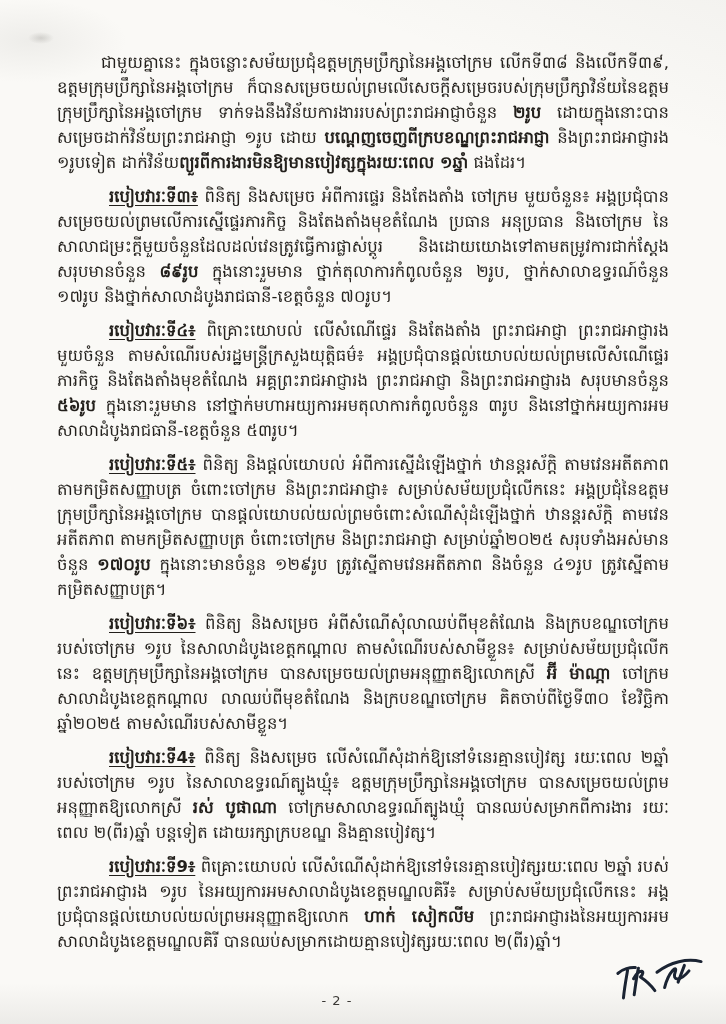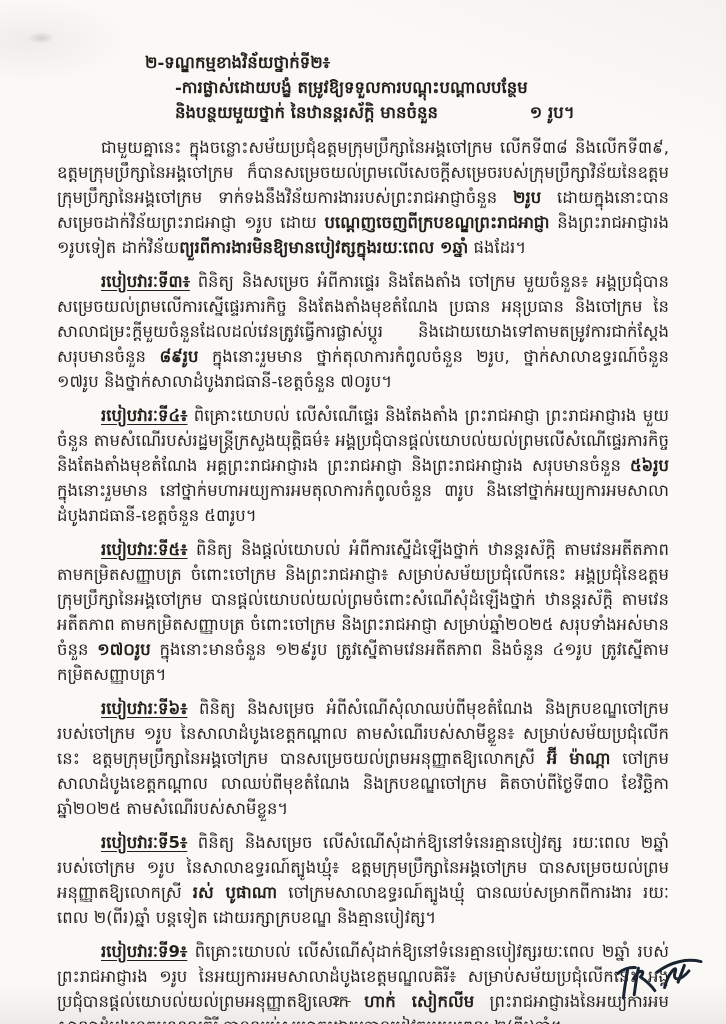--- a/index.html
+++ b/index.html
@@ -28,21 +28,21 @@
   .heading{font-weight:bold;margin:0 0 10px 88px;}
   .heading-line{margin:0;}
   .heading .sub{margin-left:30px;}
   .h3row{display:flex;margin-left:30px;}
   .h3row .count{margin-left:92px;white-space:nowrap;}
   .para{
     margin:0 0 9px 0;
     text-align:justify;
     text-indent:44px;
   }
-  .lead{font-weight:bold;text-decoration:underline;text-underline-offset:3px;}
+  .lead{font-weight:bold;text-decoration:underline;text-underline-offset:3px;margin-left:8px;}
   .para b{font-weight:bold;}
   .page-number{
     position:absolute;left:0;right:0;bottom:16px;
     text-align:center;font-size:13px;color:#3a3835;
     transform:translateX(-26px);
     letter-spacing:1px;
   }
   .signature{
     position:absolute;right:16px;bottom:14px;
     width:100px;height:56px;
@@ -56,28 +56,20 @@
   }
 </style>
 </head>
 <body>
 
 <div class="page">
   <div class="smudge"></div>
 
   <div class="content">
 
-    <div class="heading">
-      <p class="heading-line">២-ទណ្ឌកម្មខាងវិន័យថ្នាក់ទី២៖</p>
-      <p class="heading-line sub">-ការផ្លាស់ដោយបង្ខំ តម្រូវឱ្យទទួលការបណ្តុះបណ្តាលបន្ថែម</p>
-      <div class="h3row">
-        <span>និងបន្ថយមួយថ្នាក់ នៃឋានន្តរស័ក្តិ មានចំនួន</span>
-        <span class="count">១ រូប។</span>
-      </div>
-    </div>
 
     <p class="para">
       <span>ជាមួយគ្នានេះ ក្នុងចន្លោះសម័យប្រជុំឧត្តមក្រុមប្រឹក្សានៃអង្គចៅក្រម លើកទី៣៨ និងលើកទី៣៩, ឧត្តមក្រុមប្រឹក្សានៃអង្គចៅក្រម ក៏បានសម្រេចយល់ព្រមលើសេចក្តីសម្រេចរបស់ក្រុមប្រឹក្សាវិន័យនៃឧត្តមក្រុមប្រឹក្សានៃអង្គចៅក្រម ទាក់ទងនឹងវិន័យការងាររបស់ព្រះរាជអាជ្ញាចំនួន </span><b>២រូប</b><span> ដោយក្នុងនោះបានសម្រេចដាក់វិន័យព្រះរាជអាជ្ញា ១រូប ដោយ </span><b>បណ្តេញចេញពីក្របខណ្ឌព្រះរាជអាជ្ញា</b><span> និងព្រះរាជអាជ្ញារង ១រូបទៀត ដាក់វិន័យ</span><b>ព្យួរពីការងារមិនឱ្យមានបៀវត្សក្នុងរយៈពេល ១ឆ្នាំ</b><span> ផងដែរ។</span>
     </p>
 
     <p class="para">
       <span class="lead">របៀបវារៈទី៣៖</span><span> ពិនិត្យ និងសម្រេច អំពីការផ្ទេរ និងតែងតាំង ចៅក្រម មួយចំនួន៖ អង្គប្រជុំបានសម្រេចយល់ព្រមលើការស្នើផ្ទេរភារកិច្ច និងតែងតាំងមុខតំណែង ប្រធាន អនុប្រធាន និងចៅក្រម នៃសាលាជម្រះក្តីមួយចំនួនដែលដល់វេនត្រូវធ្វើការផ្លាស់ប្តូរ និងដោយយោងទៅតាមតម្រូវការជាក់ស្តែង សរុបមានចំនួន </span><b>៨៩រូប</b><span> ក្នុងនោះរួមមាន ថ្នាក់តុលាការកំពូលចំនួន ២រូប, ថ្នាក់សាលាឧទ្ធរណ៍ចំនួន ១៧រូប និងថ្នាក់សាលាដំបូងរាជធានី-ខេត្តចំនួន ៧០រូប។</span>
     </p>
 
     <p class="para">
@@ -86,21 +78,21 @@
 
     <p class="para">
       <span class="lead">របៀបវារៈទី៥៖</span><span> ពិនិត្យ និងផ្តល់យោបល់ អំពីការស្នើដំឡើងថ្នាក់ ឋានន្តរស័ក្តិ តាមវេនអតីតភាព តាមកម្រិតសញ្ញាបត្រ ចំពោះចៅក្រម និងព្រះរាជអាជ្ញា៖ សម្រាប់សម័យប្រជុំលើកនេះ អង្គប្រជុំនៃឧត្តមក្រុមប្រឹក្សានៃអង្គចៅក្រម បានផ្តល់យោបល់យល់ព្រមចំពោះសំណើសុំដំឡើងថ្នាក់ ឋានន្តរស័ក្តិ តាមវេនអតីតភាព តាមកម្រិតសញ្ញាបត្រ ចំពោះចៅក្រម និងព្រះរាជអាជ្ញា សម្រាប់ឆ្នាំ២០២៥ សរុបទាំងអស់មានចំនួន </span><b>១៧០រូប</b><span> ក្នុងនោះមានចំនួន ១២៩រូប ត្រូវស្នើតាមវេនអតីតភាព និងចំនួន ៤១រូប ត្រូវស្នើតាមកម្រិតសញ្ញាបត្រ។</span>
     </p>
 
     <p class="para">
       <span class="lead">របៀបវារៈទី៦៖</span><span> ពិនិត្យ និងសម្រេច អំពីសំណើសុំលាឈប់ពីមុខតំណែង និងក្របខណ្ឌចៅក្រម របស់ចៅក្រម ១រូប នៃសាលាដំបូងខេត្តកណ្តាល តាមសំណើរបស់សាមីខ្លួន៖ សម្រាប់សម័យប្រជុំលើកនេះ ឧត្តមក្រុមប្រឹក្សានៃអង្គចៅក្រម បានសម្រេចយល់ព្រមអនុញ្ញាតឱ្យលោកស្រី </span><b>អ៊ី ម៉ាណ្កា</b><span> ចៅក្រមសាលាដំបូងខេត្តកណ្តាល លាឈប់ពីមុខតំណែង និងក្របខណ្ឌចៅក្រម គិតចាប់ពីថ្ងៃទី៣០ ខែវិច្ឆិកា ឆ្នាំ២០២៥ តាមសំណើរបស់សាមីខ្លួន។</span>
     </p>
 
     <p class="para">
-      <span class="lead">របៀបវារៈទី5៖</span><span> ពិនិត្យ និងសម្រេច លើសំណើសុំដាក់ឱ្យនៅទំនេរគ្មានបៀវត្ស រយៈពេល ២ឆ្នាំ របស់ចៅក្រម ១រូប នៃសាលាឧទ្ធរណ៍ត្បូងឃ្មុំ៖ ឧត្តមក្រុមប្រឹក្សានៃអង្គចៅក្រម បានសម្រេចយល់ព្រមអនុញ្ញាតឱ្យលោកស្រី </span><b>រស់ បូផាណា</b><span> ចៅក្រមសាលាឧទ្ធរណ៍ត្បូងឃ្មុំ បានឈប់សម្រាកពីការងារ រយៈពេល ២(ពីរ)ឆ្នាំ បន្តទៀត ដោយរក្សាក្របខណ្ឌ និងគ្មានបៀវត្ស។</span>
+      <span class="lead">របៀបវារៈទី4៖</span><span> ពិនិត្យ និងសម្រេច លើសំណើសុំដាក់ឱ្យនៅទំនេរគ្មានបៀវត្ស រយៈពេល ២ឆ្នាំ របស់ចៅក្រម ១រូប នៃសាលាឧទ្ធរណ៍ត្បូងឃ្មុំ៖ ឧត្តមក្រុមប្រឹក្សានៃអង្គចៅក្រម បានសម្រេចយល់ព្រមអនុញ្ញាតឱ្យលោកស្រី </span><b>រស់ បូផាណា</b><span> ចៅក្រមសាលាឧទ្ធរណ៍ត្បូងឃ្មុំ បានឈប់សម្រាកពីការងារ រយៈពេល ២(ពីរ)ឆ្នាំ បន្តទៀត ដោយរក្សាក្របខណ្ឌ និងគ្មានបៀវត្ស។</span>
     </p>
 
     <p class="para">
       <span class="lead">របៀបវារៈទី9៖</span><span> ពិគ្រោះយោបល់ លើសំណើសុំដាក់ឱ្យនៅទំនេរគ្មានបៀវត្សរយៈពេល ២ឆ្នាំ របស់ព្រះរាជអាជ្ញារង ១រូប នៃអយ្យការអមសាលាដំបូងខេត្តមណ្ឌលគិរី៖ សម្រាប់សម័យប្រជុំលើកនេះ អង្គប្រជុំបានផ្តល់យោបល់យល់ព្រមអនុញ្ញាតឱ្យលោក </span><b>ហាក់ សៀកលីម</b><span> ព្រះរាជអាជ្ញារងនៃអយ្យការអមសាលាដំបូងខេត្តមណ្ឌលគិរី បានឈប់សម្រាកដោយគ្មានបៀវត្សរយៈពេល ២(ពីរ)ឆ្នាំ។</span>
     </p>
 
   </div>
 
   <div class="page-number">- 2 -</div>
 

